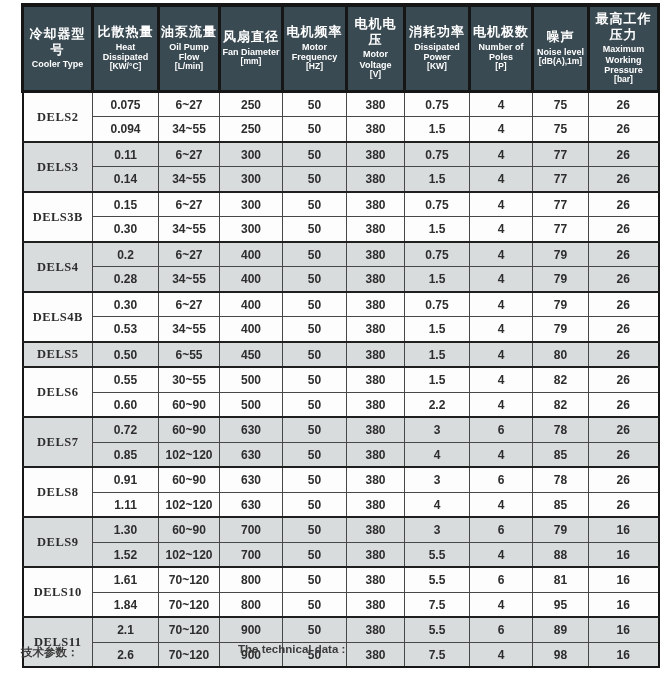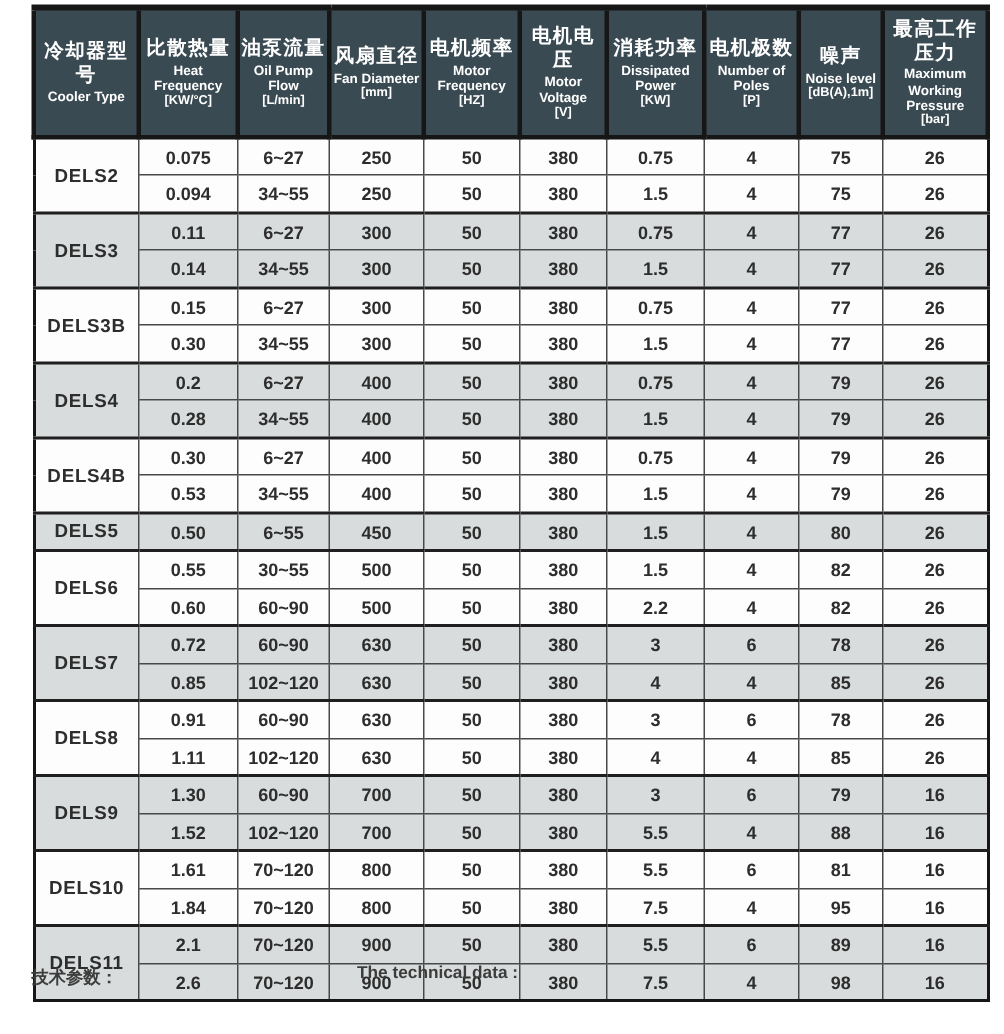--- a/index.html
+++ b/index.html
@@ -35,21 +35,21 @@
 
   tbody td{
     border:1px solid var(--line-mid);
     text-align:center;vertical-align:middle;
     font-size:12px;font-weight:bold;color:var(--body-fg);
     height:23.5px;padding:0;background:var(--row-white);
     line-height:1;
   }
   tbody tr.shaded td{background:var(--row-shaded);}
   tbody tr.group-first td{border-top:2px solid #1f1f1f;}
-  tbody td.type{font-size:12.5px;letter-spacing:0.5px;}
+  tbody td.type{font-size:12.5px;letter-spacing:0.5px;font-family:Liberation Serif, serif;}
 
   .footer-zh{
     position:absolute;left:21px;top:642px;
     font-size:11.5px;font-weight:600;color:#3c3c3c;line-height:20px;
     white-space:nowrap;
     text-align:center;
   }
   .footer-en{
     position:absolute;left:213px;top:642px;
     font-size:11.5px;font-weight:600;color:#3c3c3c;line-height:14px;
@@ -76,21 +76,21 @@
         <col style="width: 70px;">
       </colgroup>
     <thead>
       <tr>
           <th>
             <div class="zh">冷却器型号</div>
             <div class="en">Cooler Type</div>
           </th>
           <th>
             <div class="zh">比散热量</div>
-            <div class="en">Heat Frequency</div>
+            <div class="en">Heat Dissipated</div>
             <div class="unit">[KW/°C]</div>
           </th>
           <th>
             <div class="zh">油泵流量</div>
             <div class="en">Oil Pump Flow</div>
             <div class="unit">[L/min]</div>
           </th>
           <th>
             <div class="zh">风扇直径</div>
             <div class="en">Fan Diameter</div>

